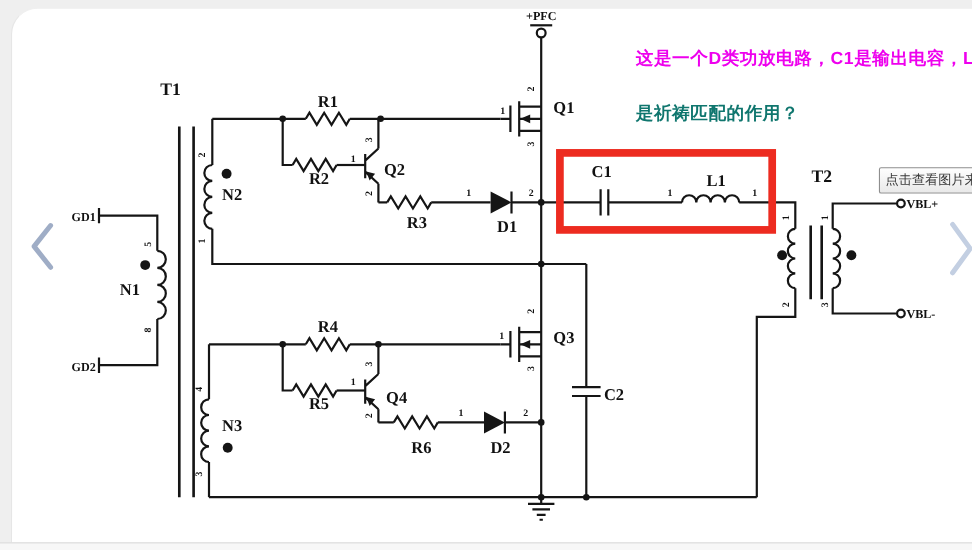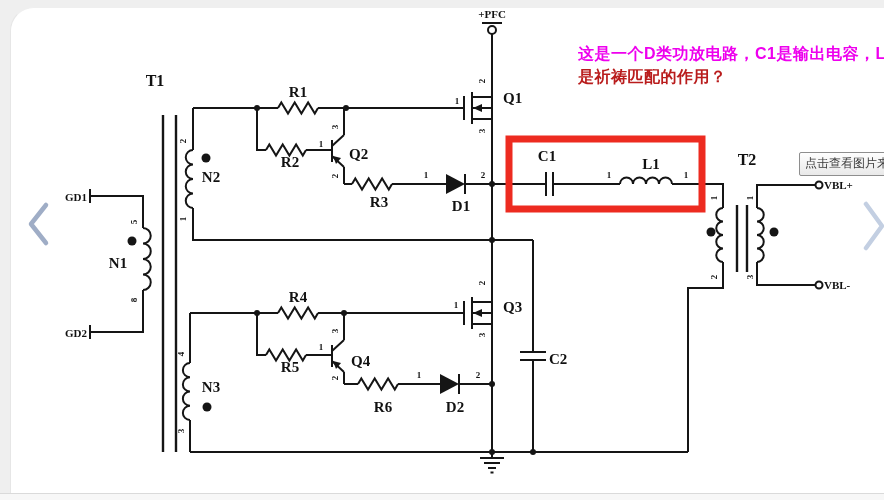--- a/index.html
+++ b/index.html
@@ -196,18 +196,18 @@
     <text class="pin" x="753" y="198" text-anchor="middle" transform="rotate(-90 753 198)">1</text>
     <text class="pin" x="753" y="277" text-anchor="middle" transform="rotate(-90 753 277)">3</text>
 
     <rect x="509" y="139" width="193" height="70" fill="none" stroke-width="7" stroke="#ed2b20"></rect>
 
     <polyline points="46,205 31,224 46,243" fill="none" stroke="#9fadc6" stroke-width="4.5" stroke-linecap="round" stroke-linejoin="round"></polyline>
     <polyline points="866,204 882,226 866,248" fill="none" stroke="#c3cfe2" stroke-width="4.5" stroke-linecap="round" stroke-linejoin="round"></polyline>
   </svg>
 
   <div class="anno anno1" style="color: rgb(238, 0, 238);">这是一个D类功放电路，C1是输出电容，L1</div>
-  <div class="anno anno2" style="color: #b91c1c;">是祈祷匹配的作用？</div>
+  <div class="anno anno2" style="color: #0f766e; margin-top: 27px;">是祈祷匹配的作用？</div>
 
   <div class="tooltip-btn">点击查看图片来</div>
 
   <div class="footer-strip"></div>
 </div>
 
 </body></html>

